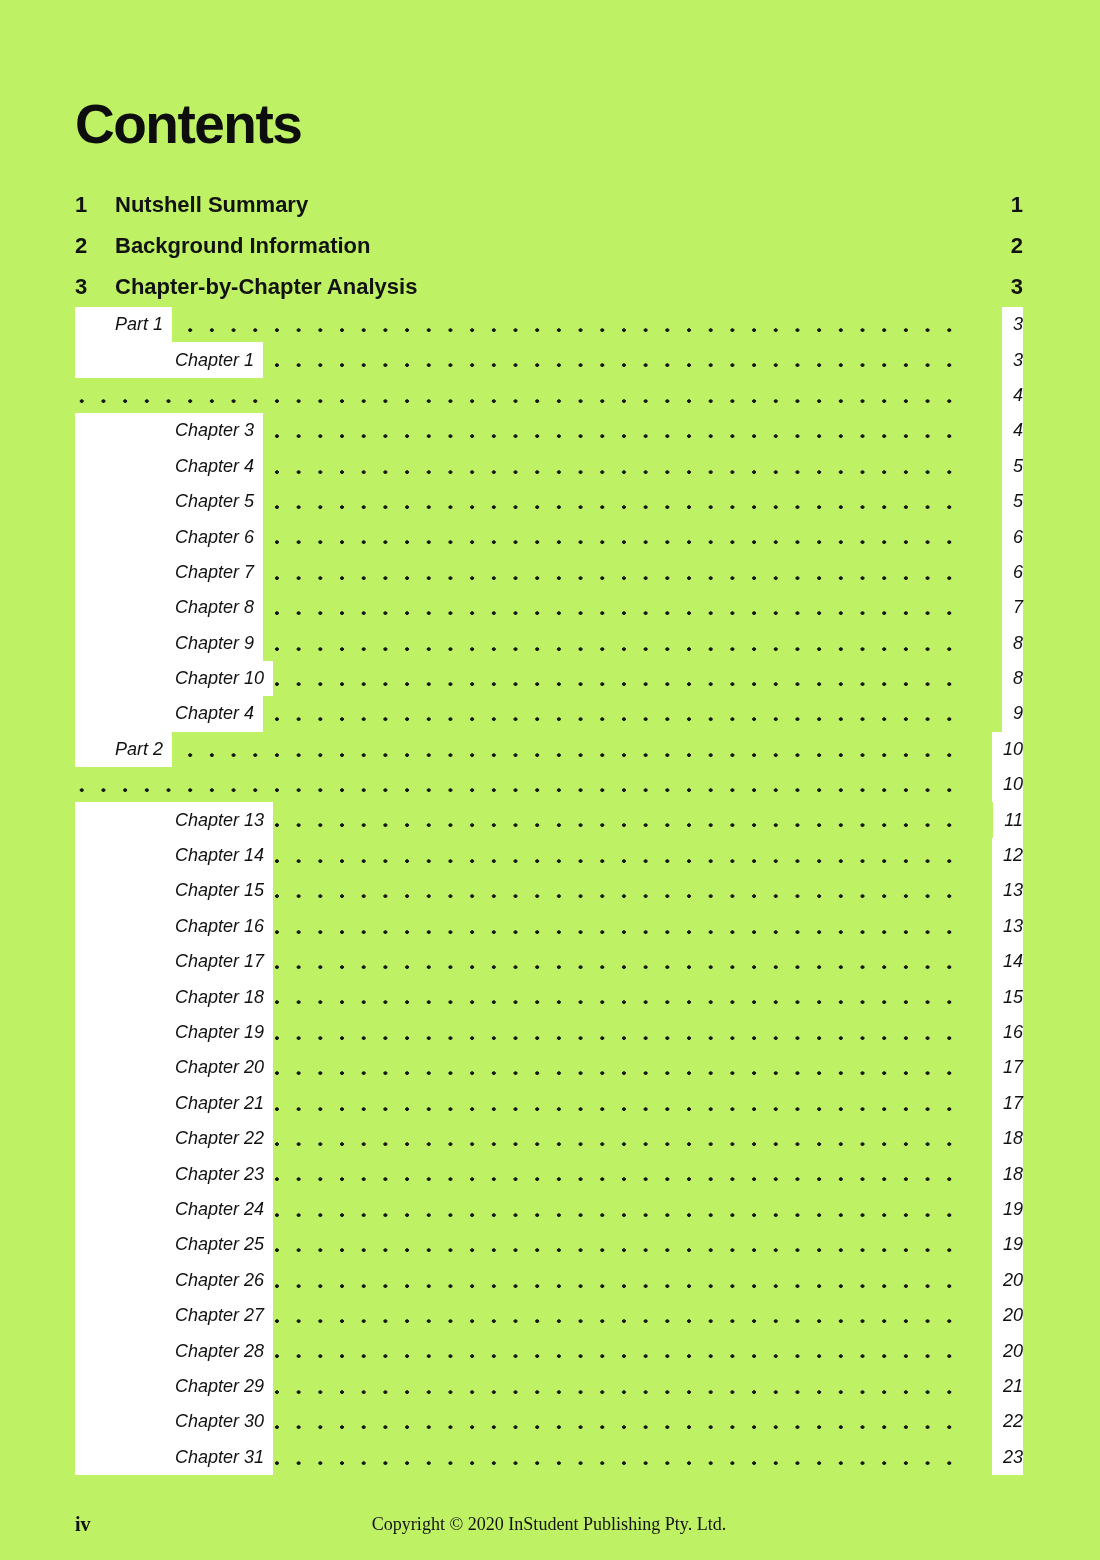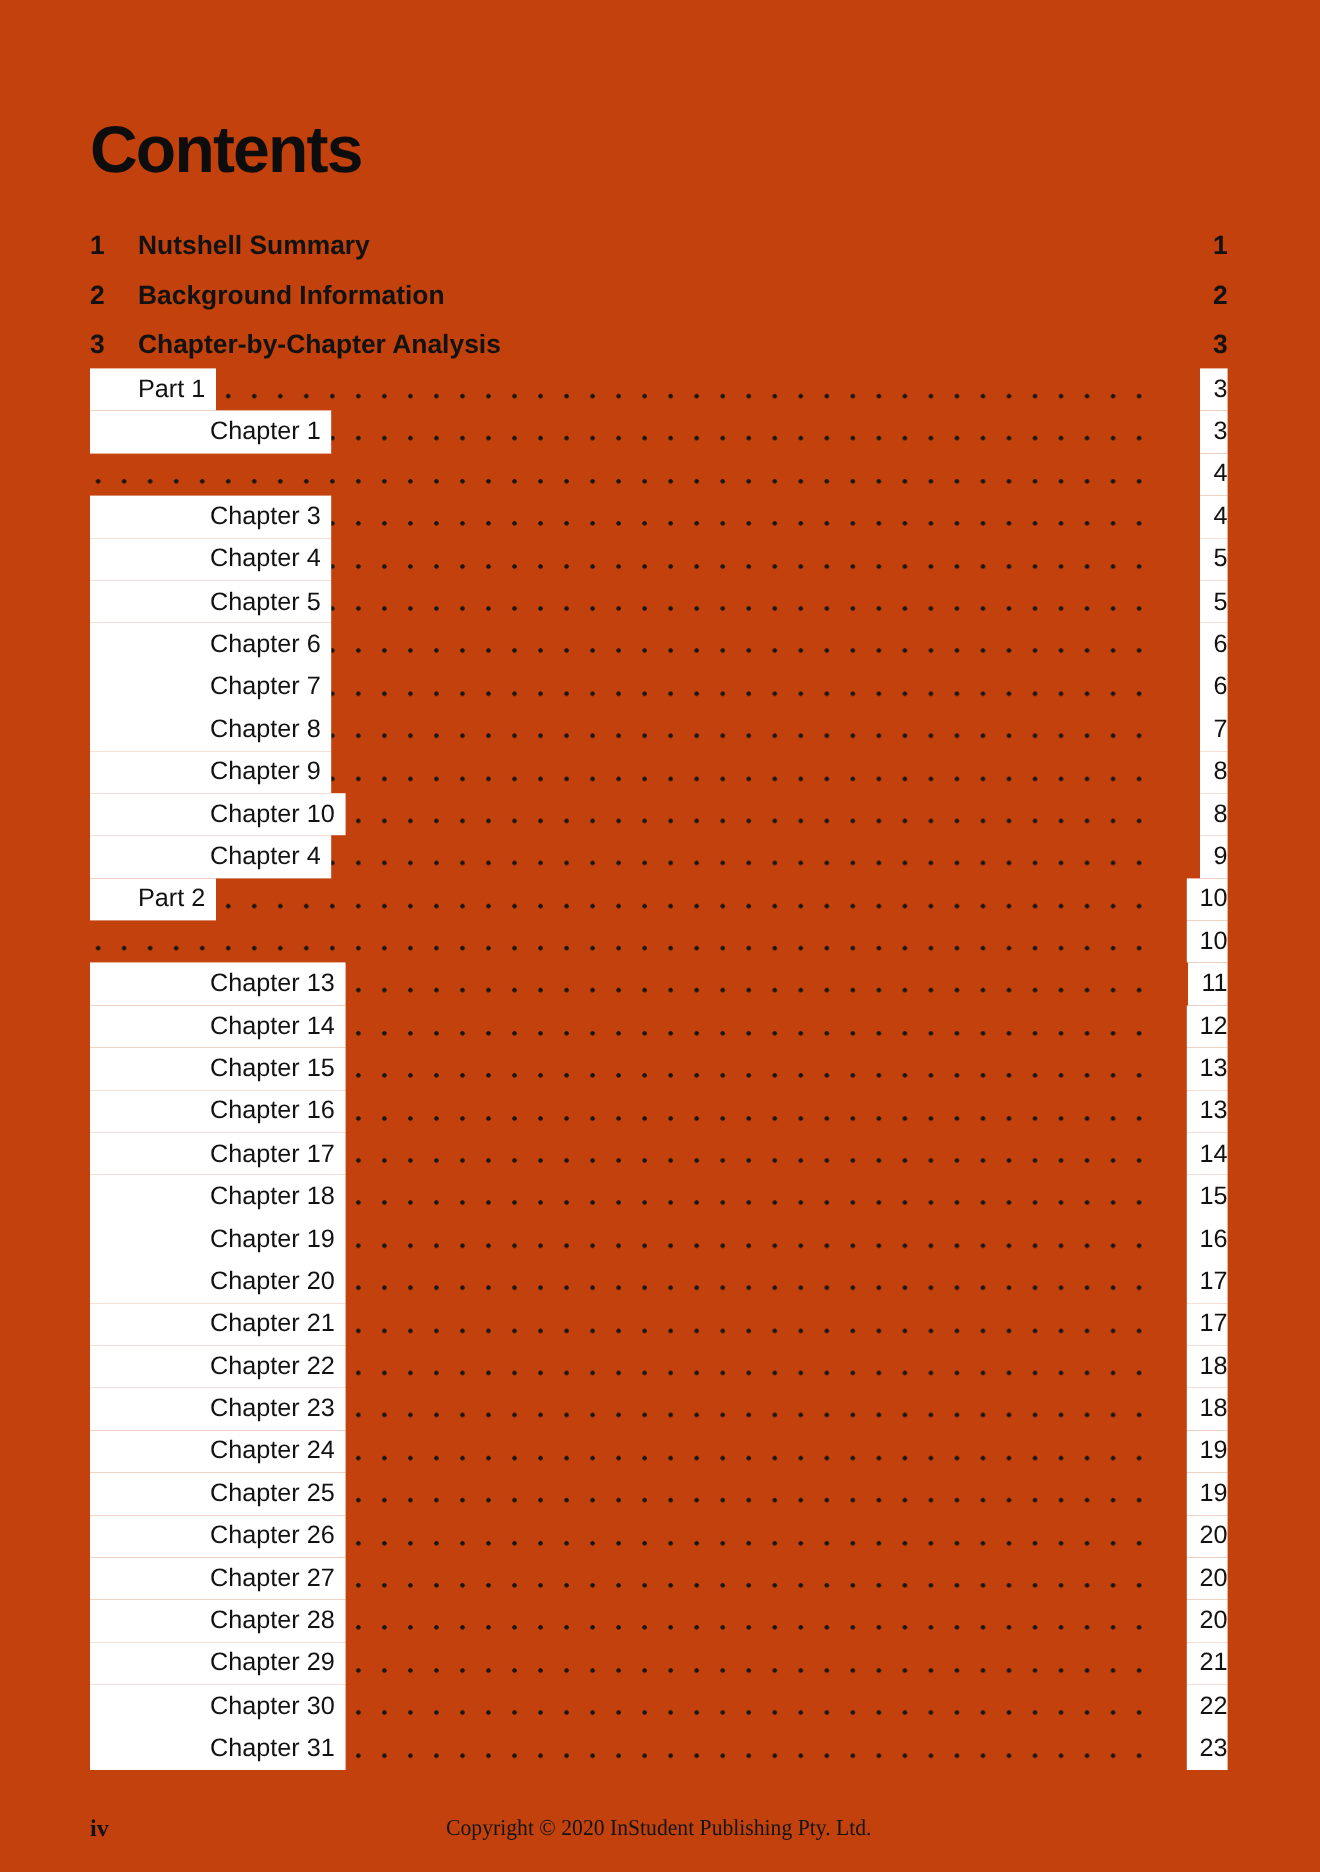--- a/index.html
+++ b/index.html
@@ -4,21 +4,21 @@
 <style>
   html, body {
     margin: 0;
     padding: 0;
     background: #ffffff;
   }
   .page {
     position: relative;
     width: 1100px;
     height: 1560px;
-    background: #c2410c;
+    background: #bef264;
     color: #121212;
     font-family: "Liberation Sans", "DejaVu Sans", sans-serif;
     overflow: hidden;
   }
   .content {
     position: absolute;
     left: 75px;
     top: 0;
     width: 948px;
   }
@@ -40,21 +40,22 @@
     font-size: 22px;
     font-weight: 700;
   }
   .sec-num  { width: 40px; }
   .sec-label { flex: 1; }
   .entries { }
   .entry-row {
     position: relative;
     display: flex;
     height: 35.4px;
-    font-size: 21px;
+    font-size: 18px;
+    font-style: italic;
   }
   .leader {
     position: absolute;
     left: 0;
     right: 60px;
     top: 0;
     bottom: 0;
     background-image: radial-gradient(circle at 50% 66%, #161616 1.55px, rgba(0,0,0,0) 2.15px);
     background-size: 21.7px 35.4px;
     background-repeat: repeat-x;

